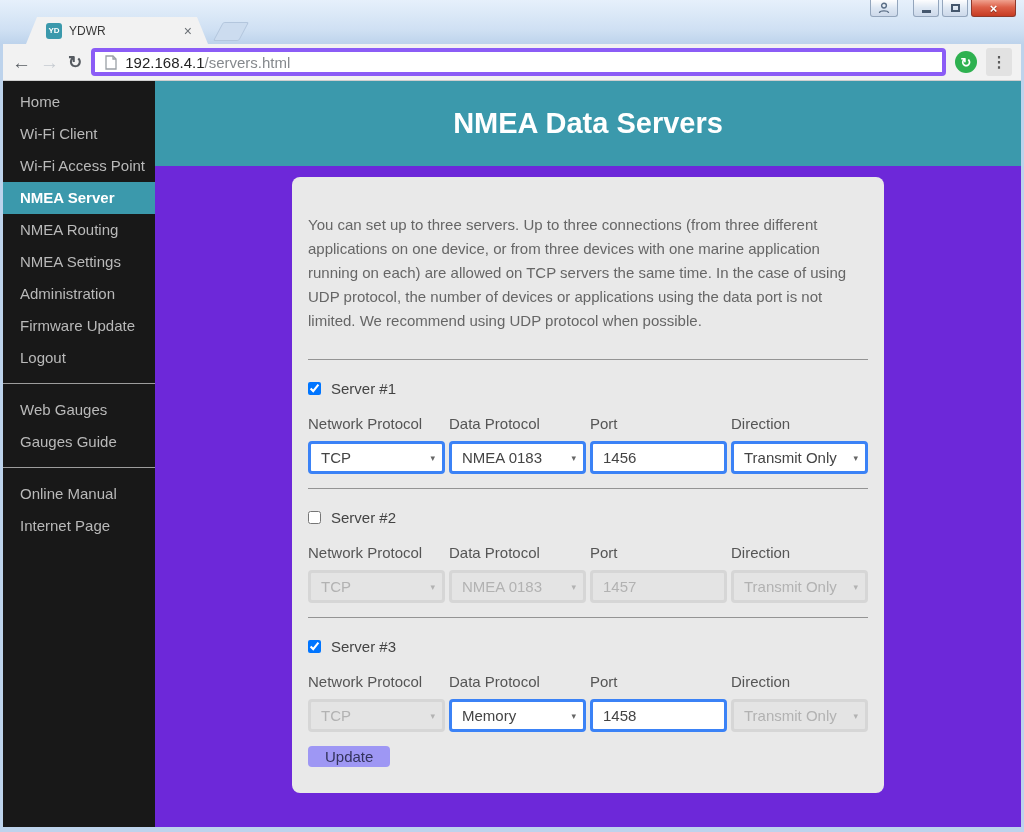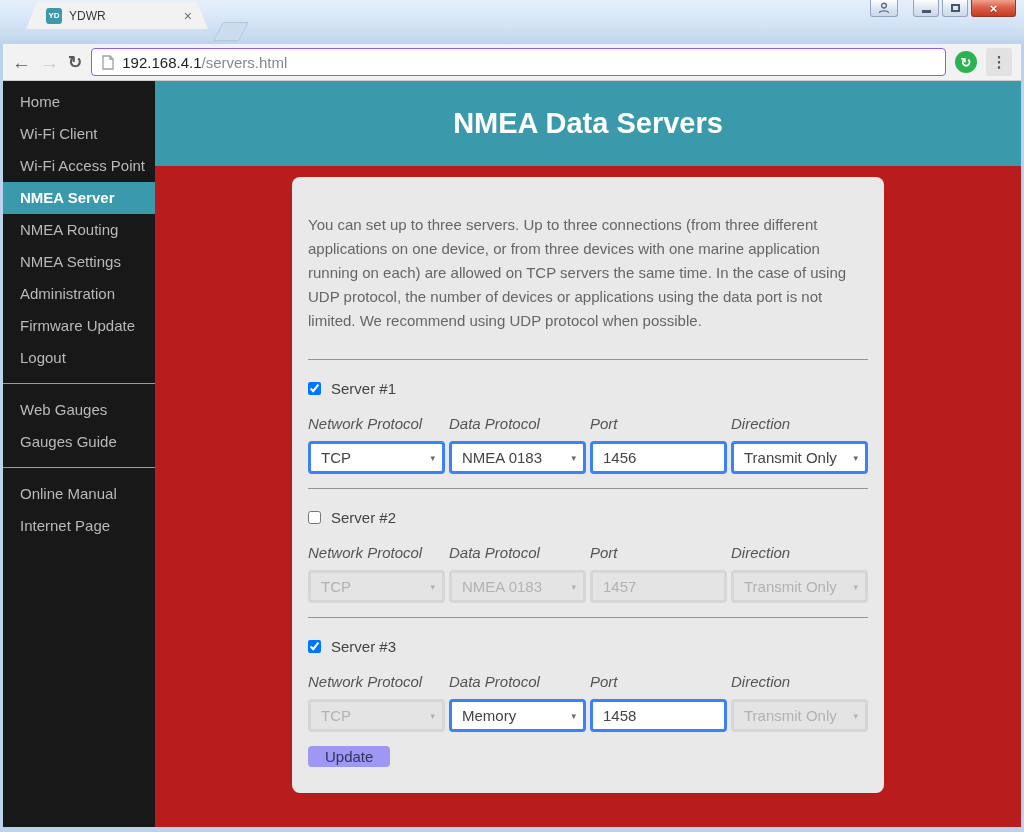--- a/index.html
+++ b/index.html
@@ -16,70 +16,70 @@
   .win-btn.person { width:28px; margin-right:12px; }
   .win-btn.min { width:26px; } .win-btn.max { width:26px; }
   .win-btn.close { width:45px; border-color:#8e3a2c;
              background:linear-gradient(180deg,#f0a28f,#dd6048 45%,#c63b22); }
   .glyph-min { width:9px; height:3px; background:#45576d; margin-top:7px; }
   .glyph-max { width:9px; height:8px; border:2px solid #45576d; background:transparent; }
   .glyph-close { color:#fff; font-size:13px; font-weight:bold; line-height:1; text-shadow:0 1px 1px rgba(0,0,0,.4); }
 
   
   .tabstrip { position:relative; height:44px; }
-  .tab { position:absolute; left:26px; bottom:15px; width:182px; height:27px; background:#f2f2f2;
+  .tab { position:absolute; left:26px; bottom:0; width:182px; height:27px; background:#f2f2f2;
          clip-path:polygon(11px 0, 171px 0, 182px 27px, 0 27px);
          display:flex; align-items:center; padding:0 14px 0 20px; gap:7px; }
   .favicon { width:16px; height:16px; border-radius:3px; background:var(--teal,#3b99ac);
              color:#fff; font-size:8px; font-weight:bold; display:flex; align-items:center; justify-content:center; flex:none; }
   .tab-title { font-size:12px; color:#383838; flex:1; }
   .tab-close { font-size:14px; color:#6a6f75; line-height:1; padding:0 2px; }
   .newtab { position:absolute; left:218px; bottom:3px; width:26px; height:19px; background:#ccdcef;
             border:1px solid #b3c6dd; transform:skewX(-28deg); border-radius:2px; }
 
   
   .toolbar { position:relative; margin:0 3px; height:37px; background:#f2f2f2; border-bottom:1px solid #cfcfcf;
              display:flex; align-items:center; padding:0 9px; gap:9px; z-index:2; }
   .nav-btn { font-size:19px; line-height:1; color:#565b61; }
   .nav-btn.disabled { color:#c6cbd1; }
   .nav-btn.reload { font-size:17px; font-weight:bold; }
-  .addressbar { flex:1; height:28px; background:#fff; border:1px solid #8b5cf6; border-radius:4px;
+  .addressbar { flex:1; height:28px; background:#fff; border:4px solid #8b5cf6; border-radius:4px;
                 display:flex; align-items:center; padding:0 10px; gap:8px; }
   .page-ico { flex:none; }
   .url { font-size:15px; }
   .url .host { color:#232323; }
   .url .path { color:#85898d; }
   .ext-badge { width:22px; height:22px; border-radius:50%; background:var(--green-badge,#2eb150);
                color:#fff; font-size:13px; font-weight:bold; display:flex; align-items:center; justify-content:center; flex:none; }
   .menu-btn { width:26px; height:28px; background:#e2e2e2; border-radius:3px; color:#5a5a5a;
               font-size:15px; font-weight:bold; display:flex; align-items:center; justify-content:center; flex:none; letter-spacing:0; }
 
   
   .client { position:absolute; left:3px; right:3px; top:81px; bottom:5px; display:flex; background:#fff; }
   .sidebar { width:152px; background:var(--sidebar-bg,#181818); padding-top:5px; flex:none; }
   .nav-item { padding:7px 0 8px 17px; font-size:15px; color:#b9b9b9; white-space:nowrap; }
   .nav-item.active { background:var(--teal,#3b99ac); color:#fff; font-weight:bold; }
   .sidebar-divider { border:none; border-top:1px solid #9c9c9c; margin:9px 0 10px; }
 
-  .main { flex:1; background:#b91c1c; overflow:hidden; }
+  .main { flex:1; background:#6d28d9; overflow:hidden; }
   .page-header { height:85px; background:var(--teal,#3b99ac); display:flex; align-items:center; justify-content:center; }
   .page-header h1 { color:#fff; font-size:29px; font-weight:bold; }
 
   .card { width:592px; margin:11px auto 0; background:#e9e9e9; border-radius:8px; padding:36px 16px 26px; }
   .intro { font-size:15px; line-height:24px; color:#666; }
   hr.sep { border:none; border-top:1px solid #949494; margin:26px 0 0; }
   hr.server-sep { border:none; border-top:1px solid #949494; margin:14px 0 0; }
 
   .chk-row { margin-top:20px; display:flex; align-items:center; gap:10px; }
   .chk-row input { width:13px; height:13px; }
   .chk-label { font-size:15px; color:#444; }
 
   .grid4 { display:grid; grid-template-columns:repeat(4,1fr); gap:4px; }
   .labels-row { margin-top:18px; }
-  .field-label { font-size:15px; color:#555;font-style:italic; }
+  .field-label { font-size:15px; color:#555; }
   .fields-row { margin-top:9px; }
   .field { height:33px; border:3px solid #3b82f6; border-radius:4px; background:#fff; font-size:15px; color:#444; }
   .select { position:relative; display:flex; align-items:center; padding:0 22px 0 10px; }
   .select-arrow { position:absolute; right:7px; top:50%; transform:translateY(-50%); font-size:9px; color:#666; }
   input.field { width:100%; padding:0 10px; outline:none; font-family:"Liberation Sans",sans-serif; }
   .field.disabled, input.field:disabled { background:#e4e4e4; border-color:#d6d6d6; color:#b2b2b2; }
   .field.disabled .select-arrow { color:#b2b2b2; }
 
   .update-btn { margin-top:14px; display:inline-block; border:none; border-radius:4px;
                 background:var(--accent-button,#9e97f4); color:#33335c; font-size:15px;

